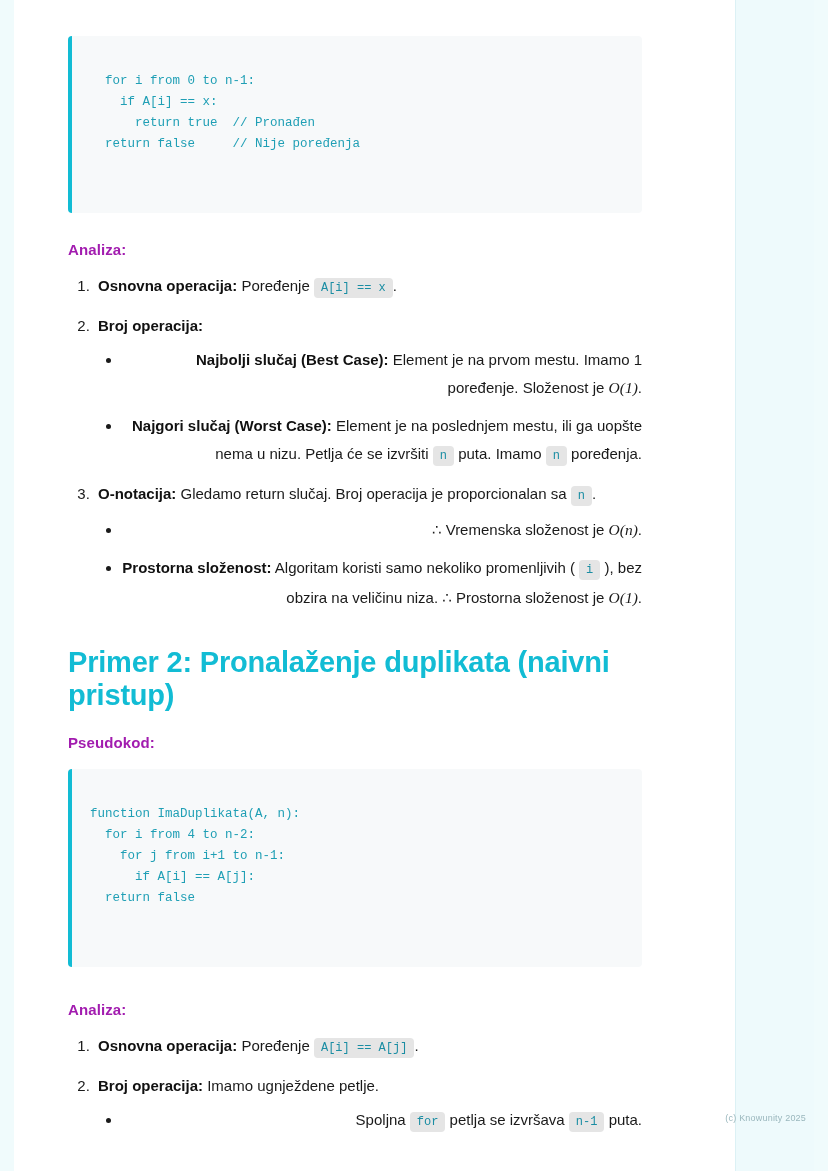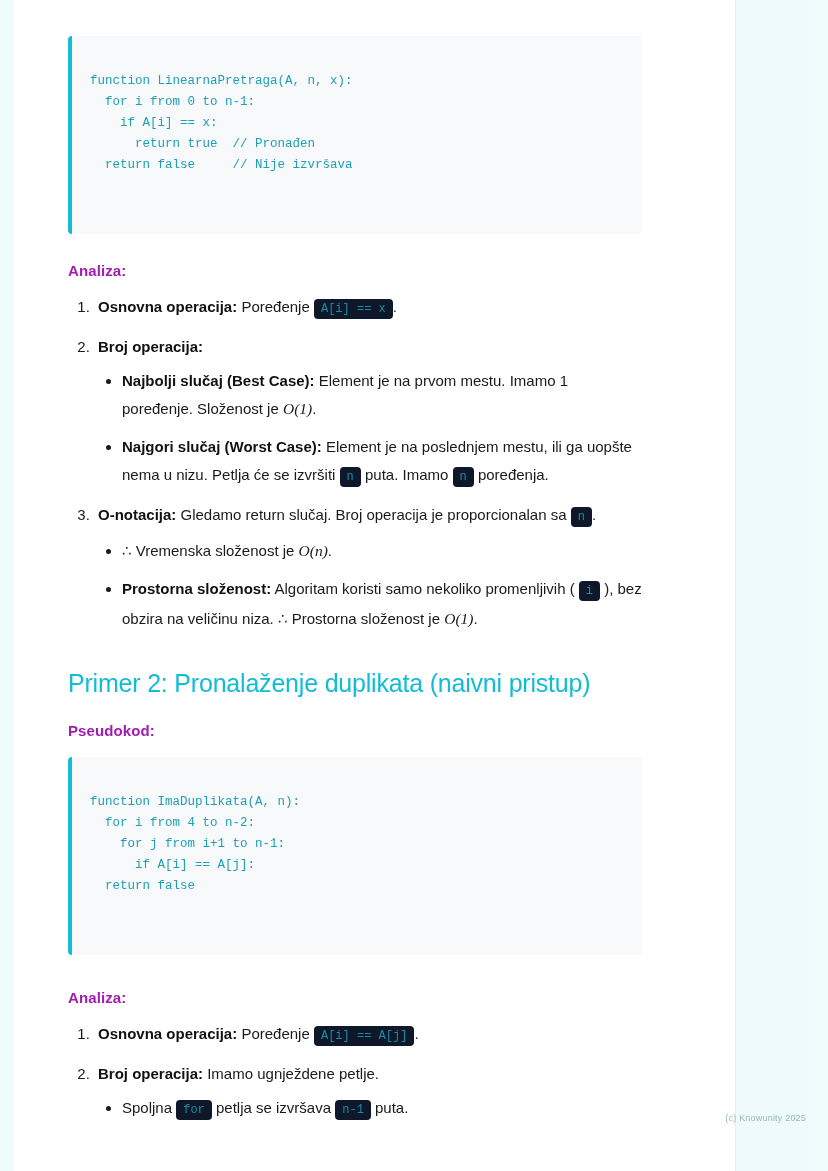--- a/index.html
+++ b/index.html
@@ -66,23 +66,23 @@
   
   h3.section {
     font-size: 15px;
     font-weight: bold;
     margin: 28px 0 14px 0;
     color: #a21caf;
     letter-spacing: 0.1px;
   }
   h2.title {
     color: #12bcd4;
-    font-size: 25px;
+    font-size: 29px;
     line-height: 33px;
-    font-weight: normal;
+    font-weight: bold;
     margin: 34px 0 16px 0;
     letter-spacing: -0.2px;
   }
   p.para {
     font-size: 15px;
     line-height: 26px;
     margin: 14px 0;
     color: #1a1a1a;
   }
   b, strong { font-weight: bold; color: #111; }
@@ -97,29 +97,30 @@
   ol.numlist > li {
     margin-bottom: 10px;
     padding-left: 4px;
   }
   ul.bullets {
     margin: 6px 0 6px 0;
     padding-left: 24px;
     font-size: 15px;
     line-height: 28px;
     list-style: disc;
+    text-align: right;
   }
   ul.bullets > li { margin-bottom: 10px; }
   ul.bullets.tight > li { margin-bottom: 6px; }
 
   
   code.chip {
     font-family: "Liberation Mono", monospace;
     font-size: 12px;
-    background: #0f172a;
+    background: #e5e5e5;
     color: #1a8da3;
     border-radius: 4px;
     padding: 3px 7px;
     white-space: nowrap;
   }
   .mathi {
     font-family: "Liberation Serif", serif;
     font-style: italic;
     font-size: 15.5px;
   }
@@ -138,21 +139,21 @@
 
 <div class="page">
 
   <div class="edge-strip left"></div>
   <div class="right-panel"></div>
   <div class="edge-strip right"></div>
 
   <div class="content">
 
     <div class="codeblock">
-<span class="ln">function LinearnaPretraga(A, n, x):</span><span class="ln">  for i from 0 to n-1:</span><span class="ln">    if A[i] == x:</span><span class="ln">      return true  // Pronađen</span><span class="ln">  return false     // Nije izvršava</span>
+<span class="ln">  for i from 0 to n-1:</span><span class="ln">    if A[i] == x:</span><span class="ln">      return true  // Pronađen</span><span class="ln">  return false     // Nije poređenja</span>
     </div>
 
     <h3 class="section">Analiza:</h3>
 
     <ol class="numlist">
       <li>
         <b>Osnovna operacija:</b>
         <span>Poređenje</span>
         <code class="chip">A[i] == x</code><span>.</span>
       </li>

